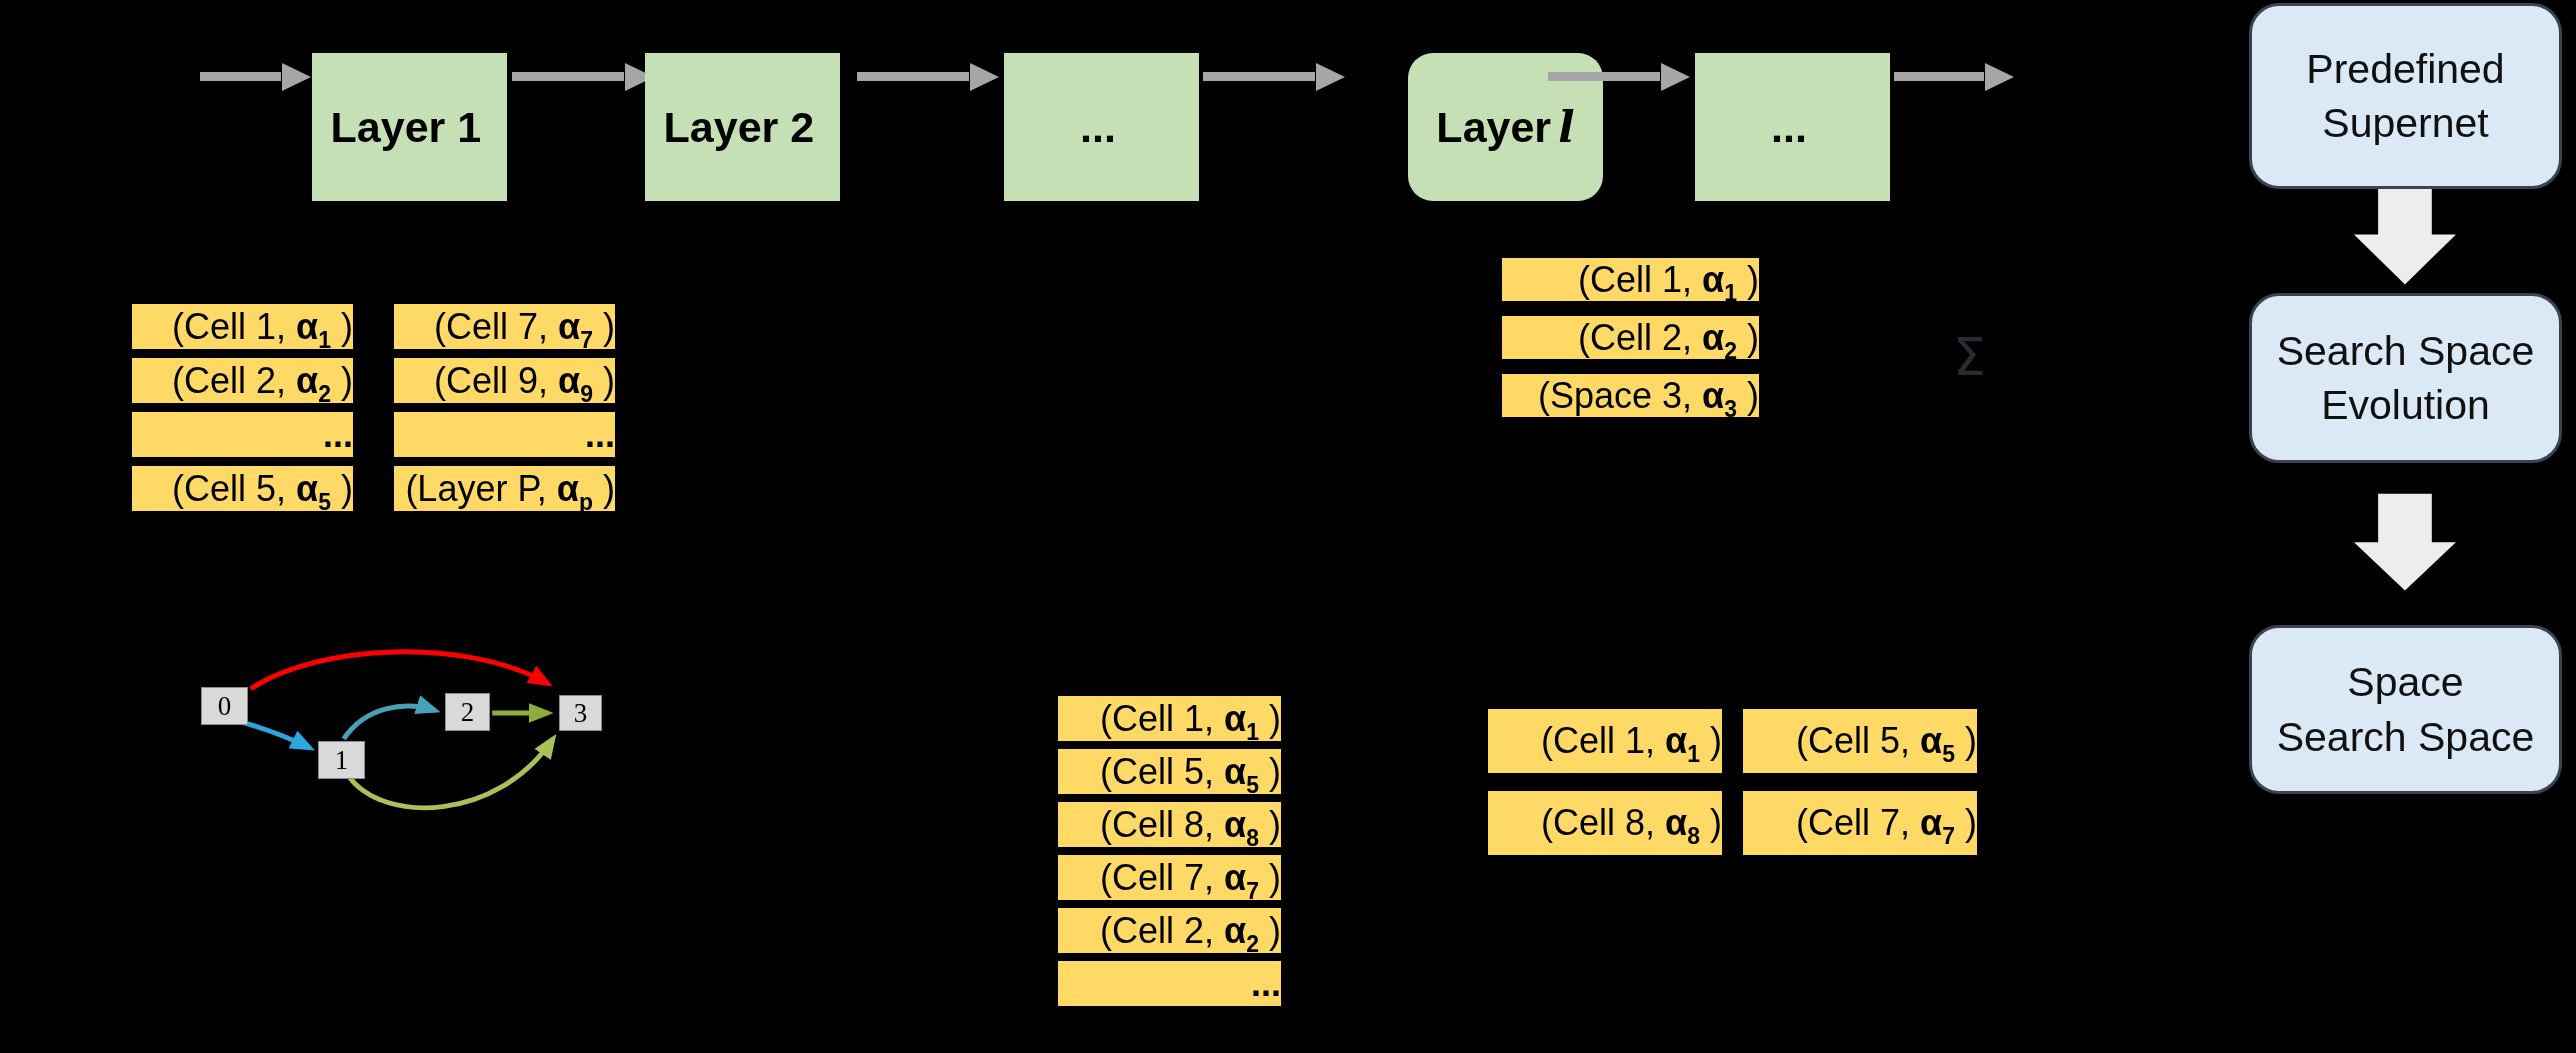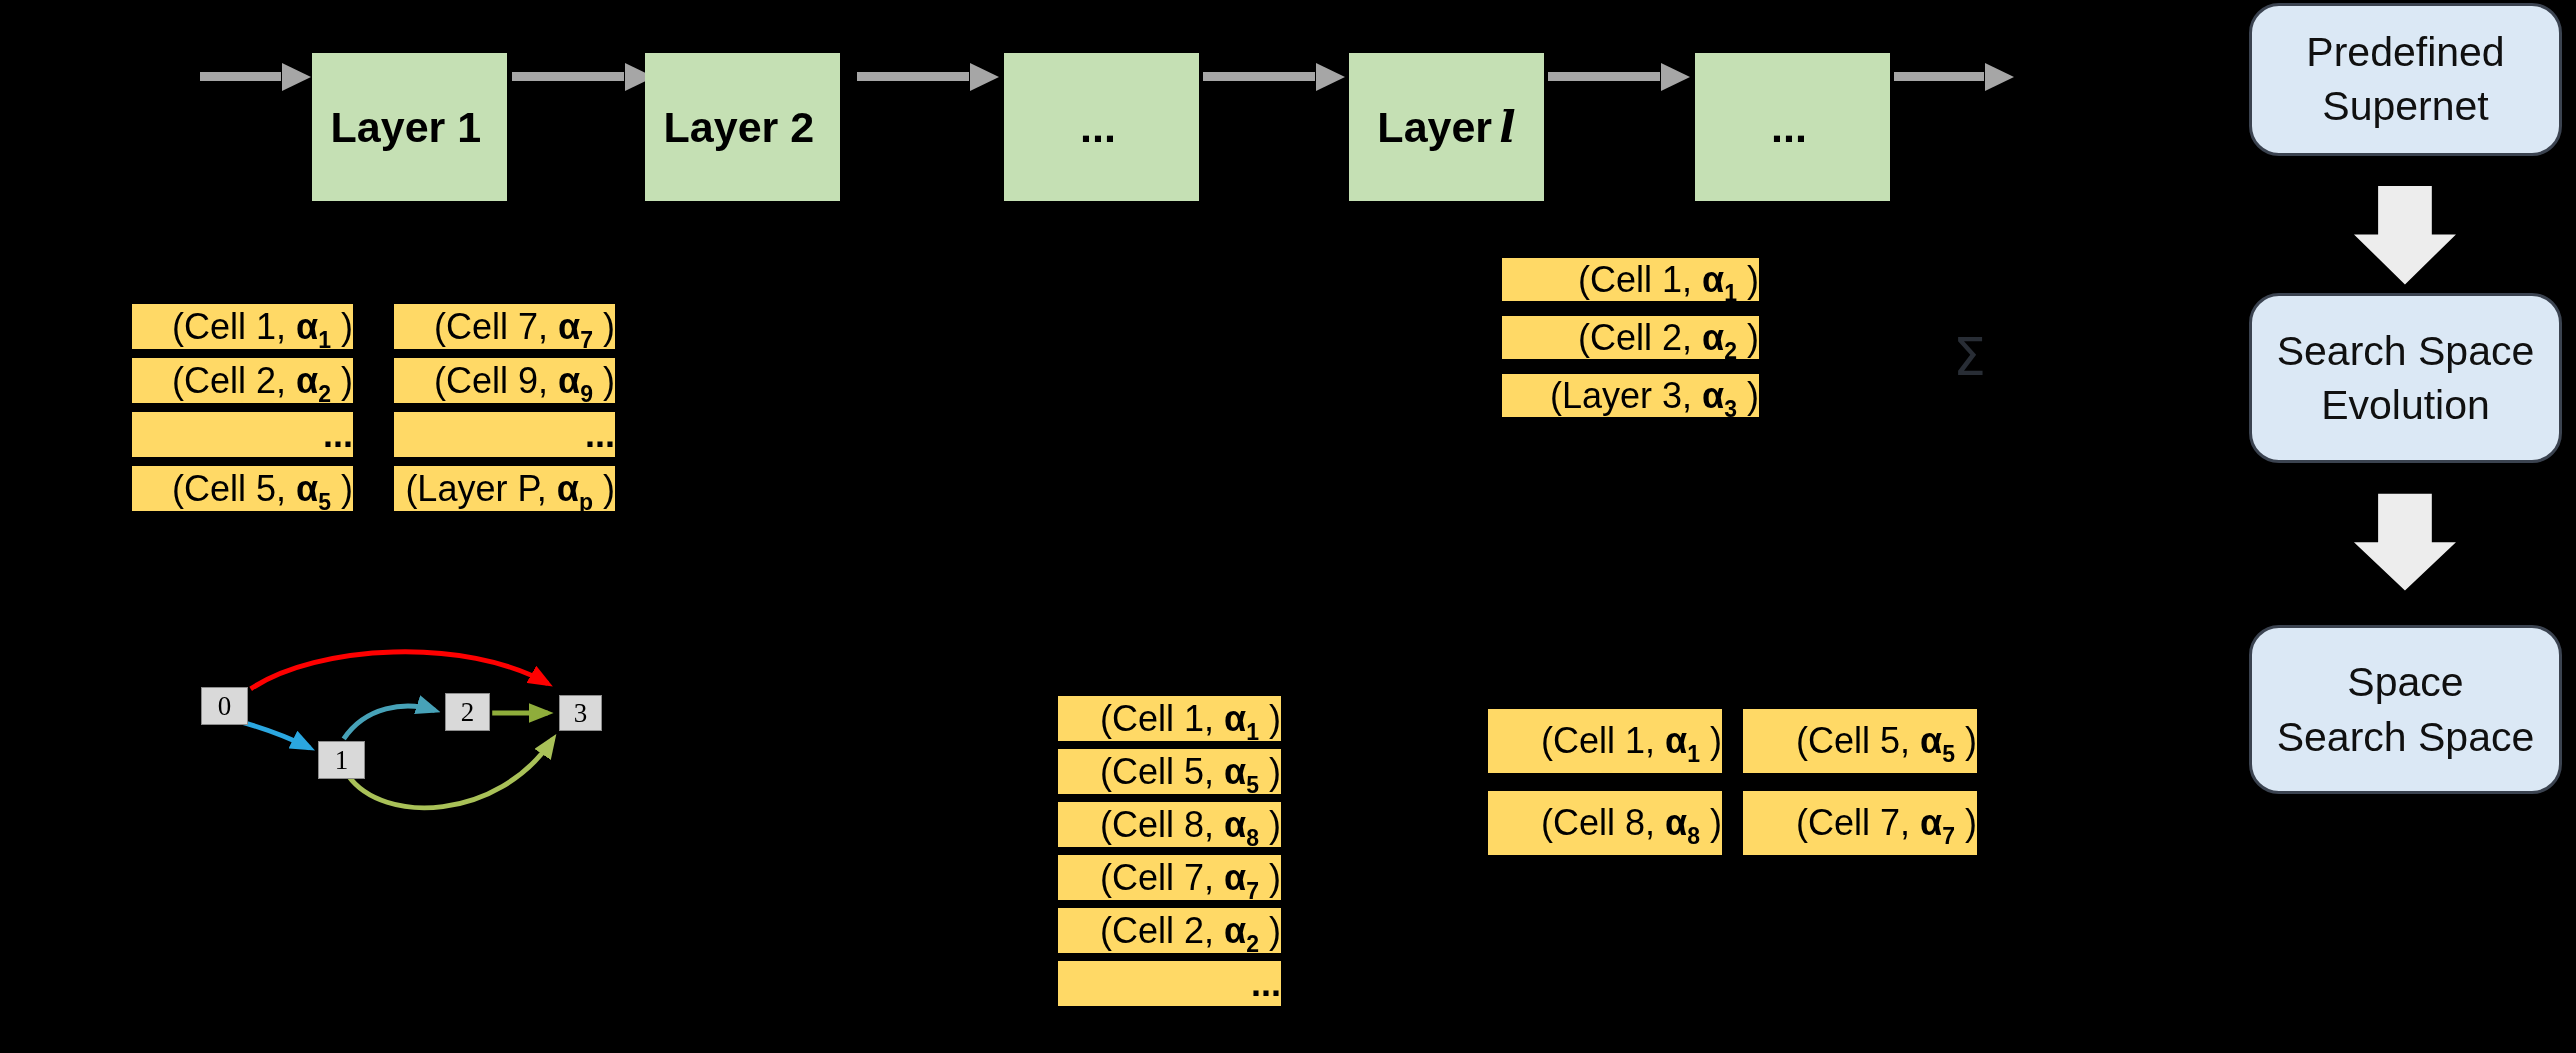--- a/index.html
+++ b/index.html
@@ -36,21 +36,21 @@
 
   
   #sigma{position:absolute;left:1929px;top:327px;width:81px;text-align:center;
          font-family:"DejaVu Sans",sans-serif;font-size:52px;color:var(--sigma-color);}
 
   
   .pipebox{position:absolute;left:2249px;width:313px;box-sizing:border-box;
            background:var(--pipeline-fill);border:3.6px solid var(--pipeline-border);
            border-radius:30px;display:flex;flex-direction:column;align-items:center;
            justify-content:center;font-size:41px;line-height:1.32;color:#101010;text-align:center;}
-  #pipe-1{top:2.7px;height:153px;}
+  #pipe-1{top:2.7px;height:186px;}
   #pipe-2{top:293px;height:170px;}
   #pipe-3{top:625px;height:169px;}
 
   
   .node{position:absolute;background:var(--node-fill);border:1.8px solid var(--node-border);
         box-sizing:border-box;display:flex;align-items:center;justify-content:center;
         font-family:"Liberation Serif",serif;font-size:27px;color:#000;}
 
   svg{position:absolute;left:0;top:0;}
 </style>
@@ -68,21 +68,21 @@
   <div class="layer-box" style="left:645px;align-items:center;">
     <span>Layer 2</span>
       <span class="math"></span>
   </div>
   <div class="harrow" style="left:857px;width:112px;"></div>
   <div class="layer-box" style="left:1004px;">
     <span>...</span>
       <span class="math"></span>
   </div>
   <div class="harrow" style="left:1203px;width:112px;"></div>
-  <div class="layer-box" style="left:1349px;">
+  <div class="layer-box" style="left:1408px;border-radius:25px;">
     <span>Layer</span>
       <span class="math">l</span>
   </div>
   <div class="harrow" style="left:1548px;width:112px;"></div>
   <div class="layer-box" style="left:1695px;">
     <span>...</span>
       <span class="math"></span>
   </div>
   <div class="harrow" style="left:1894px;width:90px;"></div>
 
@@ -94,21 +94,21 @@
     </div>
   <div class="pool" id="pool-left-b">
       <div class="cellrow"><span>(Cell 7, </span><span class="alpha">α</span><sub>7</sub><span> )</span></div>
       <div class="cellrow"><span>(Cell 9, </span><span class="alpha">α</span><sub>9</sub><span> )</span></div>
       <div class="cellrow dots">...</div>
       <div class="cellrow"><span>(Layer P, </span><span class="alpha">α</span><sub>p</sub><span> )</span></div>
     </div>
   <div class="pool" id="pool-layer-l">
       <div class="cellrow"><span>(Cell 1, </span><span class="alpha">α</span><sub>1</sub><span> )</span></div>
       <div class="cellrow"><span>(Cell 2, </span><span class="alpha">α</span><sub>2</sub><span> )</span></div>
-      <div class="cellrow"><span>(Layer 3, </span><span class="alpha">α</span><sub>3</sub><span> )</span></div>
+      <div class="cellrow"><span>(Space 3, </span><span class="alpha">α</span><sub>3</sub><span> )</span></div>
     </div>
   <div class="pool" id="pool-evolved">
       <div class="cellrow"><span>(Cell 1, </span><span class="alpha">α</span><sub>1</sub><span> )</span></div>
       <div class="cellrow"><span>(Cell 5, </span><span class="alpha">α</span><sub>5</sub><span> )</span></div>
       <div class="cellrow"><span>(Cell 8, </span><span class="alpha">α</span><sub>8</sub><span> )</span></div>
       <div class="cellrow"><span>(Cell 7, </span><span class="alpha">α</span><sub>7</sub><span> )</span></div>
       <div class="cellrow"><span>(Cell 2, </span><span class="alpha">α</span><sub>2</sub><span> )</span></div>
       <div class="cellrow dots">...</div>
     </div>
   <div class="pool" id="pool-grid-1">

